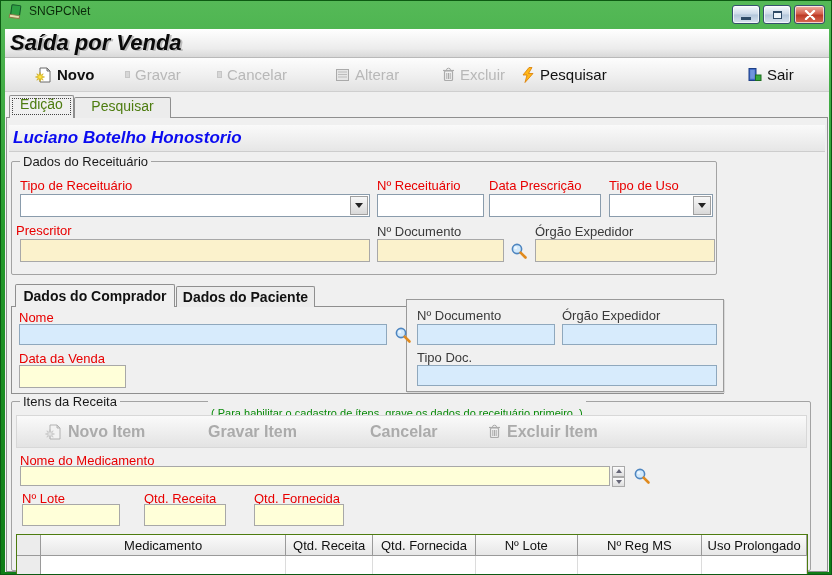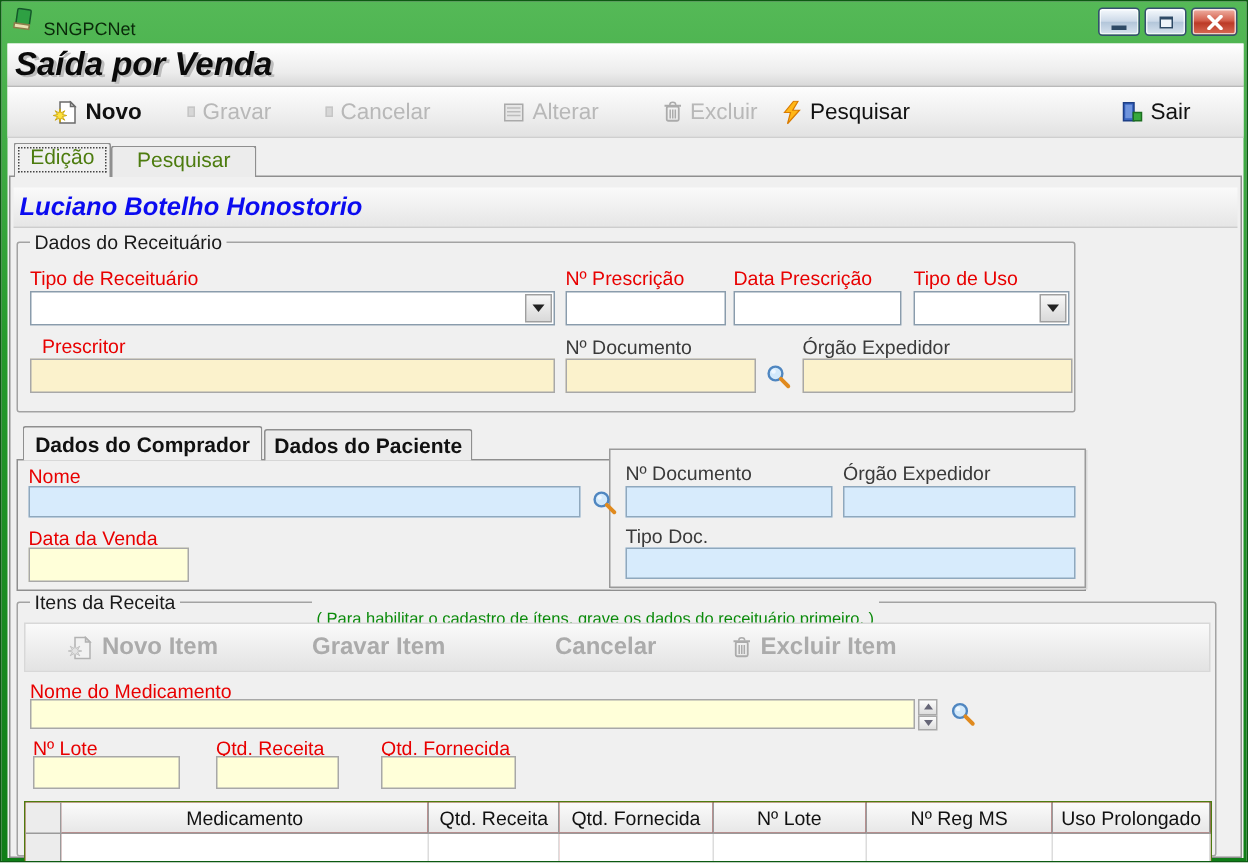--- a/index.html
+++ b/index.html
@@ -4,21 +4,21 @@
 <style>
   * { box-sizing: border-box; margin: 0; padding: 0; }
   body { font-family: "Liberation Sans", sans-serif; background:#fff; }
   .window {
     position: relative; width: 832px; height: 575px; overflow: hidden;
     background: linear-gradient(180deg, #55b957 0%, #259a2c 40%, #0f7d17 100%);
     border: 1px solid #0c5a12;
   }
 
   
-  .titlebar { position:absolute; left:6px; top:3px; right:6px; height:22px; display:flex; align-items:flex-end; }
+  .titlebar { position:absolute; left:6px; top:3px; right:6px; height:22px; display:flex; align-items:flex-start; }
   .title-text { font-size:12px; color:#0a2a0a; margin-left:6px; }
   .wc-group { position:absolute; right:0; top:1px; display:flex; gap:3px; }
   .wc { height:19px; border:1px solid #35506e; border-radius:3px; display:flex; align-items:center; justify-content:center;
         background: linear-gradient(180deg,#f6fafd 0%,#ccd9e8 48%,#b3c6da 52%,#d8e3ef 100%); box-shadow: inset 0 0 0 1px rgba(255,255,255,.7); }
   .wc.min, .wc.max { width:28px; }
   .wc.close { width:31px; background: linear-gradient(180deg,#f0b3a6 0%,#d4604d 45%,#bc3a27 55%,#d96b55 100%); }
   .glyph-min { width:10px; height:3px; background:#2e4a66; margin-top:8px; }
   .glyph-max { width:9px; height:8px; border:1px solid #2e4a66; border-top:2px solid #2e4a66; background:#eef4fa; }
 
   
@@ -204,35 +204,35 @@
     <span class="group-title">Dados do Receituário</span>
 
     <span class="lbl-red" style="left:8px; top:16px;">Tipo de Receituário</span>
     <div class="combo" style="left:8px; top:32px; width:350px;">
       <span style="position:absolute;left:4px;top:4px;font-size:13px;"></span>
       <div class="btn">
           <div class="arr-dn"></div>
         </div>
     </div>
 
-    <span class="lbl-red" style="left:365px; top:16px;">Nº Prescrição</span>
+    <span class="lbl-red" style="left:365px; top:16px;">Nº Receituário</span>
     <input class="fld" style="left: 365px; top: 32px; width: 107px;" value="">
 
     <span class="lbl-red" style="left:477px; top:16px;">Data Prescrição</span>
     <input class="fld" style="left: 477px; top: 32px; width: 112px;" value="">
 
     <span class="lbl-red" style="left:597px; top:16px;">Tipo de Uso</span>
     <div class="combo" style="left:597px; top:32px; width:104px;">
       <span style="position:absolute;left:4px;top:4px;font-size:13px;"></span>
       <div class="btn">
           <div class="arr-dn"></div>
         </div>
     </div>
 
-    <span class="lbl-red" style="left:16px; top:61px;">Prescritor</span>
+    <span class="lbl-red" style="left:4px; top:61px;">Prescritor</span>
     <input class="fld yellow" style="left: 8px; top: 77px; width: 350px;" value="">
 
     <span class="lbl-dark" style="left:365px; top:62px;">Nº Documento</span>
     <input class="fld yellow" style="left: 365px; top: 77px; width: 127px;" value="">
 
     <span class="lookup" style="left:498px; top:80px;">
       <svg width="18" height="18" viewBox="0 0 18 18">
         <circle cx="7" cy="7" r="4.6" fill="#d2e9fb" stroke="#4f86c0" stroke-width="1.6"></circle>
         <circle cx="5.7" cy="5.7" r="1.5" fill="#eef7ff"></circle>
         <line x1="10.6" y1="10.6" x2="15.5" y2="15.5" stroke="#e08a1e" stroke-width="2.6" stroke-linecap="round"></line>

